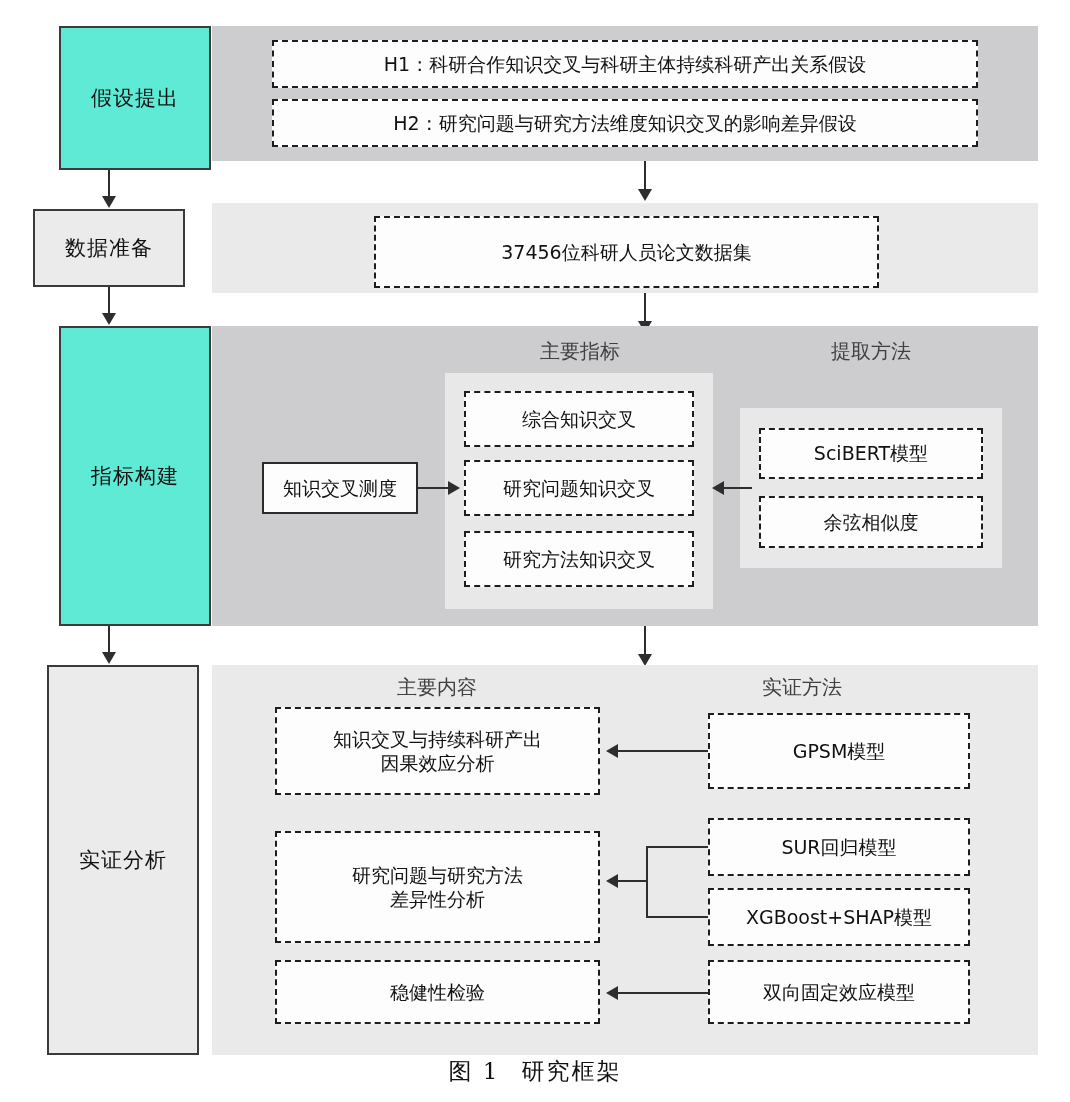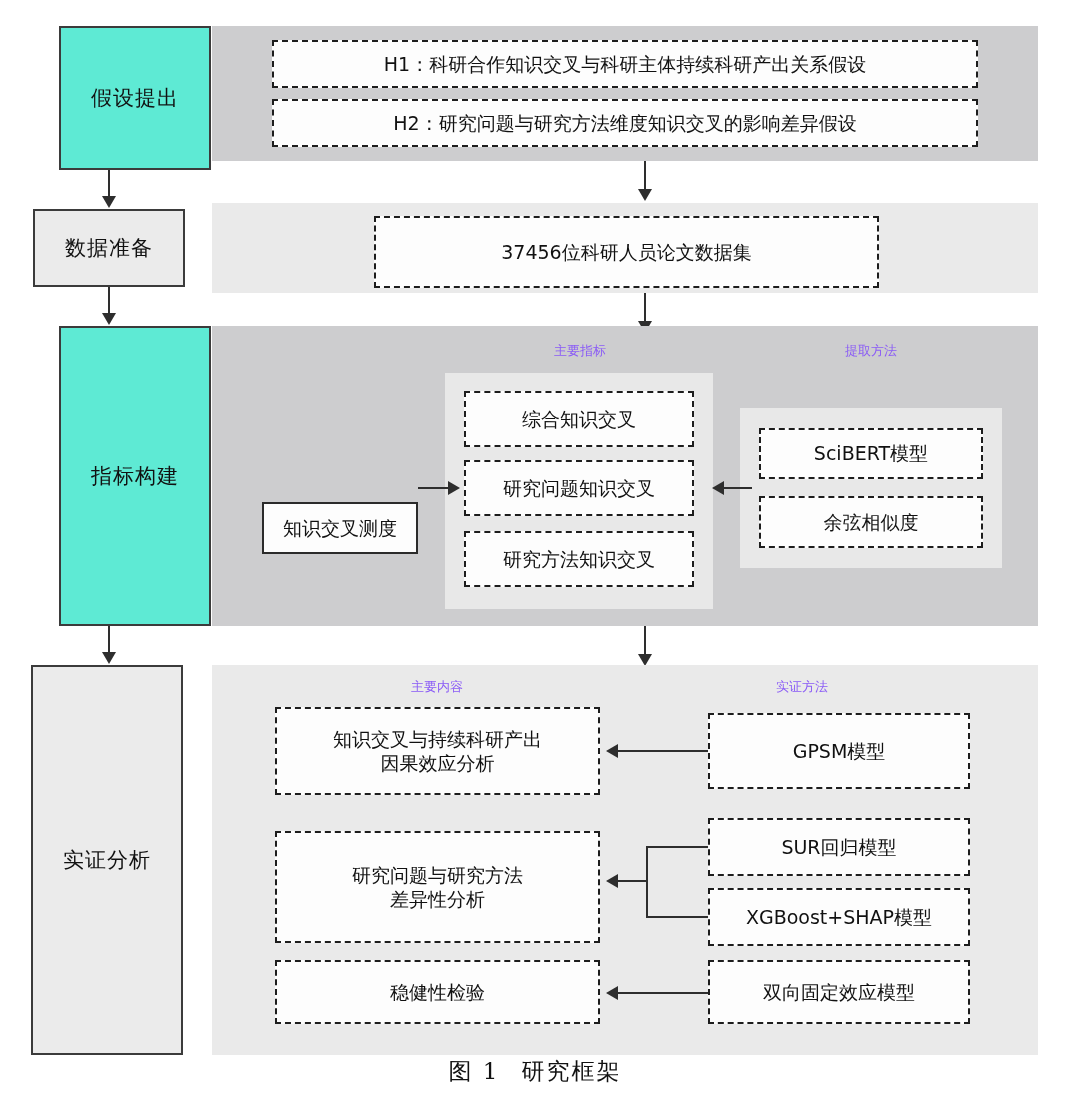--- a/index.html
+++ b/index.html
@@ -41,26 +41,26 @@
     box-sizing:border-box;
     display:flex;align-items:center;justify-content:center;
     text-align:center;
     background:#fdfdfd;
     font-size:19px;
     line-height:1.28;
     color:#111;
     padding:2px 6px;
   }
   .node-dashed{border:2.5px dashed #1d1d1d;}
-  .node-solid{border:2px solid #2b2b2b;margin-top:40px;}
+  .node-solid{border:2px solid #2b2b2b;}
 
   
   .group-caption{
-    font-size:13px;
-    color:#8b5cf6;
+    font-size:20px;
+    color:#404040;
     text-align:center;
     display:flex;align-items:center;justify-content:center;
   }
 
   
   .vline{background:#2e2e2e;width:2px;}
   .hline{background:#2e2e2e;height:2px;}
 
   .arrow-down{
     width:0;height:0;
@@ -113,21 +113,21 @@
   <div class="abs vline" style="left:108px;top:287px;height:28px;"></div>
   <div class="abs arrow-down" style="left:102px;top:313px;"></div>
 
   <div class="abs stage-box stage-dark" style="left:33px;top:326px;width:152px;height:300px;">
     <span>指标构建</span>
   </div>
 
   <div class="abs vline" style="left:108px;top:626px;height:28px;"></div>
   <div class="abs arrow-down" style="left:102px;top:652px;"></div>
 
-  <div class="abs stage-box stage-light" style="left:31px;top:665px;width:152px;height:390px;justify-content:center;">
+  <div class="abs stage-box stage-light" style="left:47px;top:665px;width:152px;height:390px;justify-content:center;">
     <span>实证分析</span>
   </div>
 
   <div class="abs band band-dark" style="left:212px;top:26px;width:826px;height:135px;"></div>
 
   <div class="abs node node-dashed" style="left:272px;top:40px;width:706px;height:48px;">
     <span>H1：科研合作知识交叉与科研主体持续科研产出关系假设</span>
   </div>
 
   <div class="abs node node-dashed" style="left:272px;top:99px;width:706px;height:48px;">

